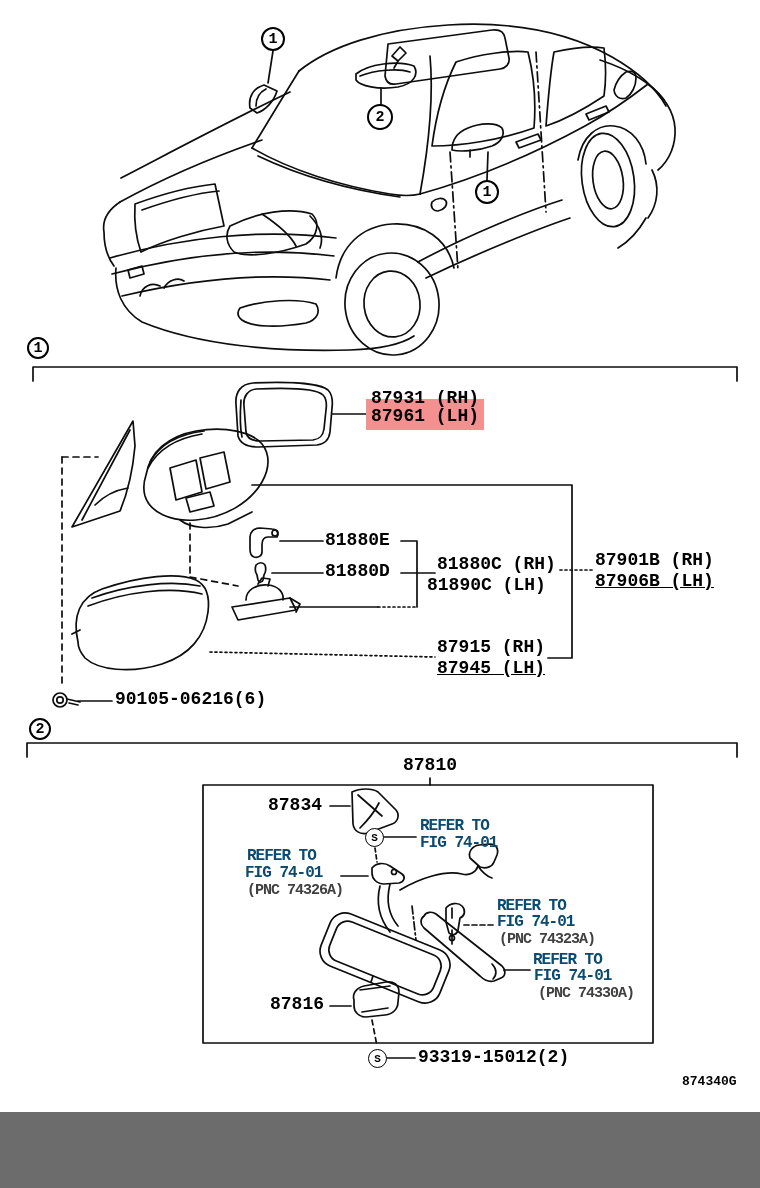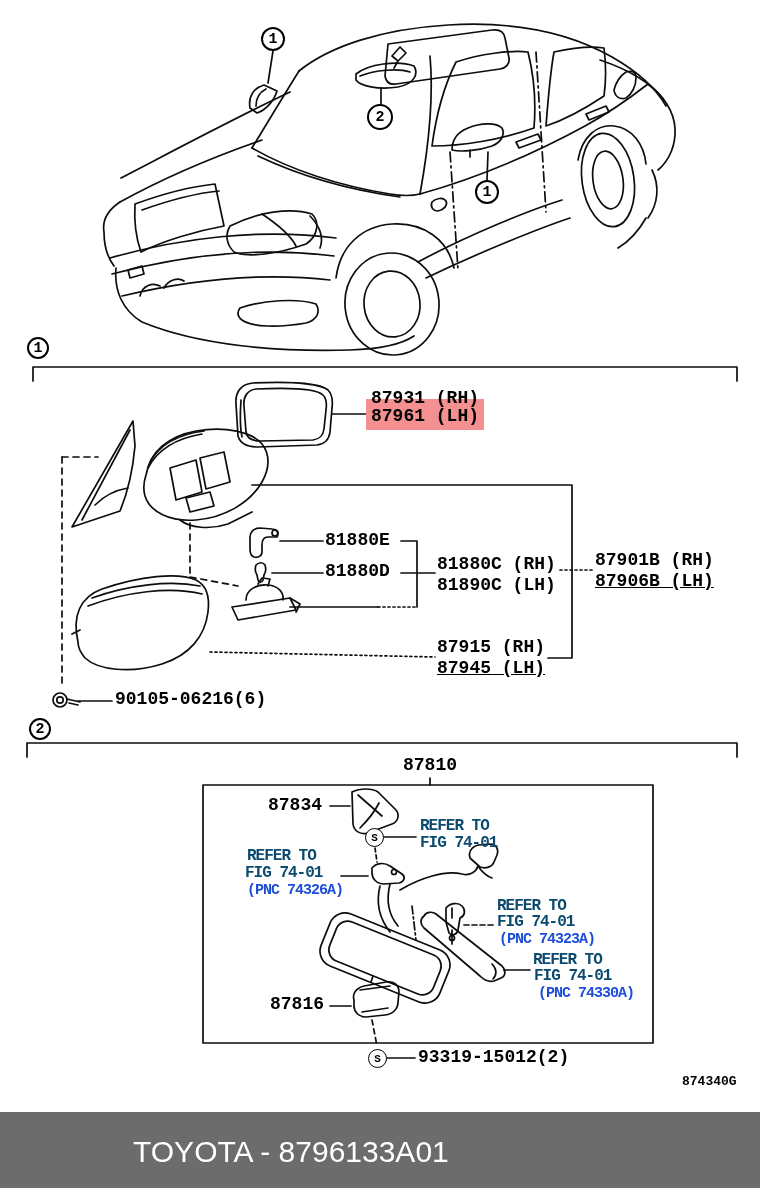--- a/index.html
+++ b/index.html
@@ -3,21 +3,21 @@
 <meta charset="utf-8">
 <style>
   html,body{margin:0;padding:0;background:#fff;}
   #page{position:relative;width:760px;height:1188px;background:#ffffff;overflow:hidden;
         font-family:"Liberation Mono",monospace;color:#000;}
   svg{position:absolute;left:0;top:0;}
   .lbl{position:absolute;font:bold 18px/18px "Liberation Mono",monospace;color:#000;
        letter-spacing:0;white-space:pre;z-index:3;}
   .lbl-m{position:absolute;font:bold 16px/16px "Liberation Mono",monospace;color:#0c4a6e;
        letter-spacing:-1px;white-space:pre;z-index:3;}
-  .lbl-s{position:absolute;font:bold 15px/15px "Liberation Mono",monospace;color:#1d4ed8;
+  .lbl-s{position:absolute;font:bold 15px/15px "Liberation Mono",monospace;color:#404040;
        letter-spacing:-1px;white-space:pre;z-index:3;}
   .callout{position:absolute;box-sizing:border-box;border:2px solid #000;border-radius:50%;
        background:#fff;display:flex;align-items:center;justify-content:center;
        font:bold 15px "Liberation Mono",monospace;z-index:3;}
   .scirc{position:absolute;box-sizing:border-box;width:19px;height:19px;border:1.6px solid #000;
        border-radius:50%;background:#fff;display:flex;align-items:center;justify-content:center;
        font:bold 11px "Liberation Mono",monospace;z-index:3;}
   #hl{position:absolute;left:366px;top:399px;width:118px;height:31px;z-index:1;}
   #banner{position:absolute;left:0;top:1112px;width:760px;height:76px;z-index:2;}
   #banner span{position:absolute;font:400 30px/30px "Liberation Sans",sans-serif;color:#fff;top:25px;}
@@ -225,21 +225,21 @@
     </div>
   <div class="scirc" style="left:368px;top:1049px;">
       <span>S</span>
     </div>
 
   <span class="lbl" style="left:371px;top:389px;">87931 (RH)</span>
   <span class="lbl" style="left:371px;top:407px;">87961 (LH)</span>
   <span class="lbl" style="left:325px;top:531px;">81880E</span>
   <span class="lbl" style="left:325px;top:562px;text-align:right;">81880D</span>
   <span class="lbl" style="left:437px;top:555px;">81880C (RH)</span>
-  <span class="lbl" style="left:437px;top:576px;">81890C (LH)</span>
+  <span class="lbl" style="left:427px;top:576px;">81890C (LH)</span>
   <span class="lbl" style="left:595px;top:551px;">87901B (RH)</span>
   <span class="lbl" style="left:595px;top:572px;text-decoration:underline;">87906B (LH)</span>
   <span class="lbl" style="left:437px;top:638px;">87915 (RH)</span>
   <span class="lbl" style="left:437px;top:659px;text-decoration:underline;">87945 (LH)</span>
   <span class="lbl" style="left:115px;top:690px;">90105-06216(6)</span>
 
   <span class="lbl" style="left:403px;top:756px;">87810</span>
   <span class="lbl" style="left:268px;top:796px;">87834</span>
   <span class="lbl" style="left:270px;top:995px;">87816</span>
   <span class="lbl" style="left:418px;top:1048px;">93319-15012(2)</span>
@@ -255,16 +255,15 @@
   <span class="lbl-m" style="left:497px;top:914px;">FIG 74-01</span>
   <span class="lbl-s" style="left:499px;top:932px;">(PNC 74323A)</span>
 
   <span class="lbl-m" style="left:533px;top:952px;">REFER TO</span>
   <span class="lbl-m" style="left:534px;top:968px;">FIG 74-01</span>
   <span class="lbl-s" style="left:538px;top:986px;">(PNC 74330A)</span>
 
   <span id="figcode">874340G</span>
 
   <div id="banner" style="background: rgb(108, 108, 108);">
-    <span style="left:133px;">TOYOTA - 8796133A01</span>
   </div>
 
 </div>
 
 </body></html>

